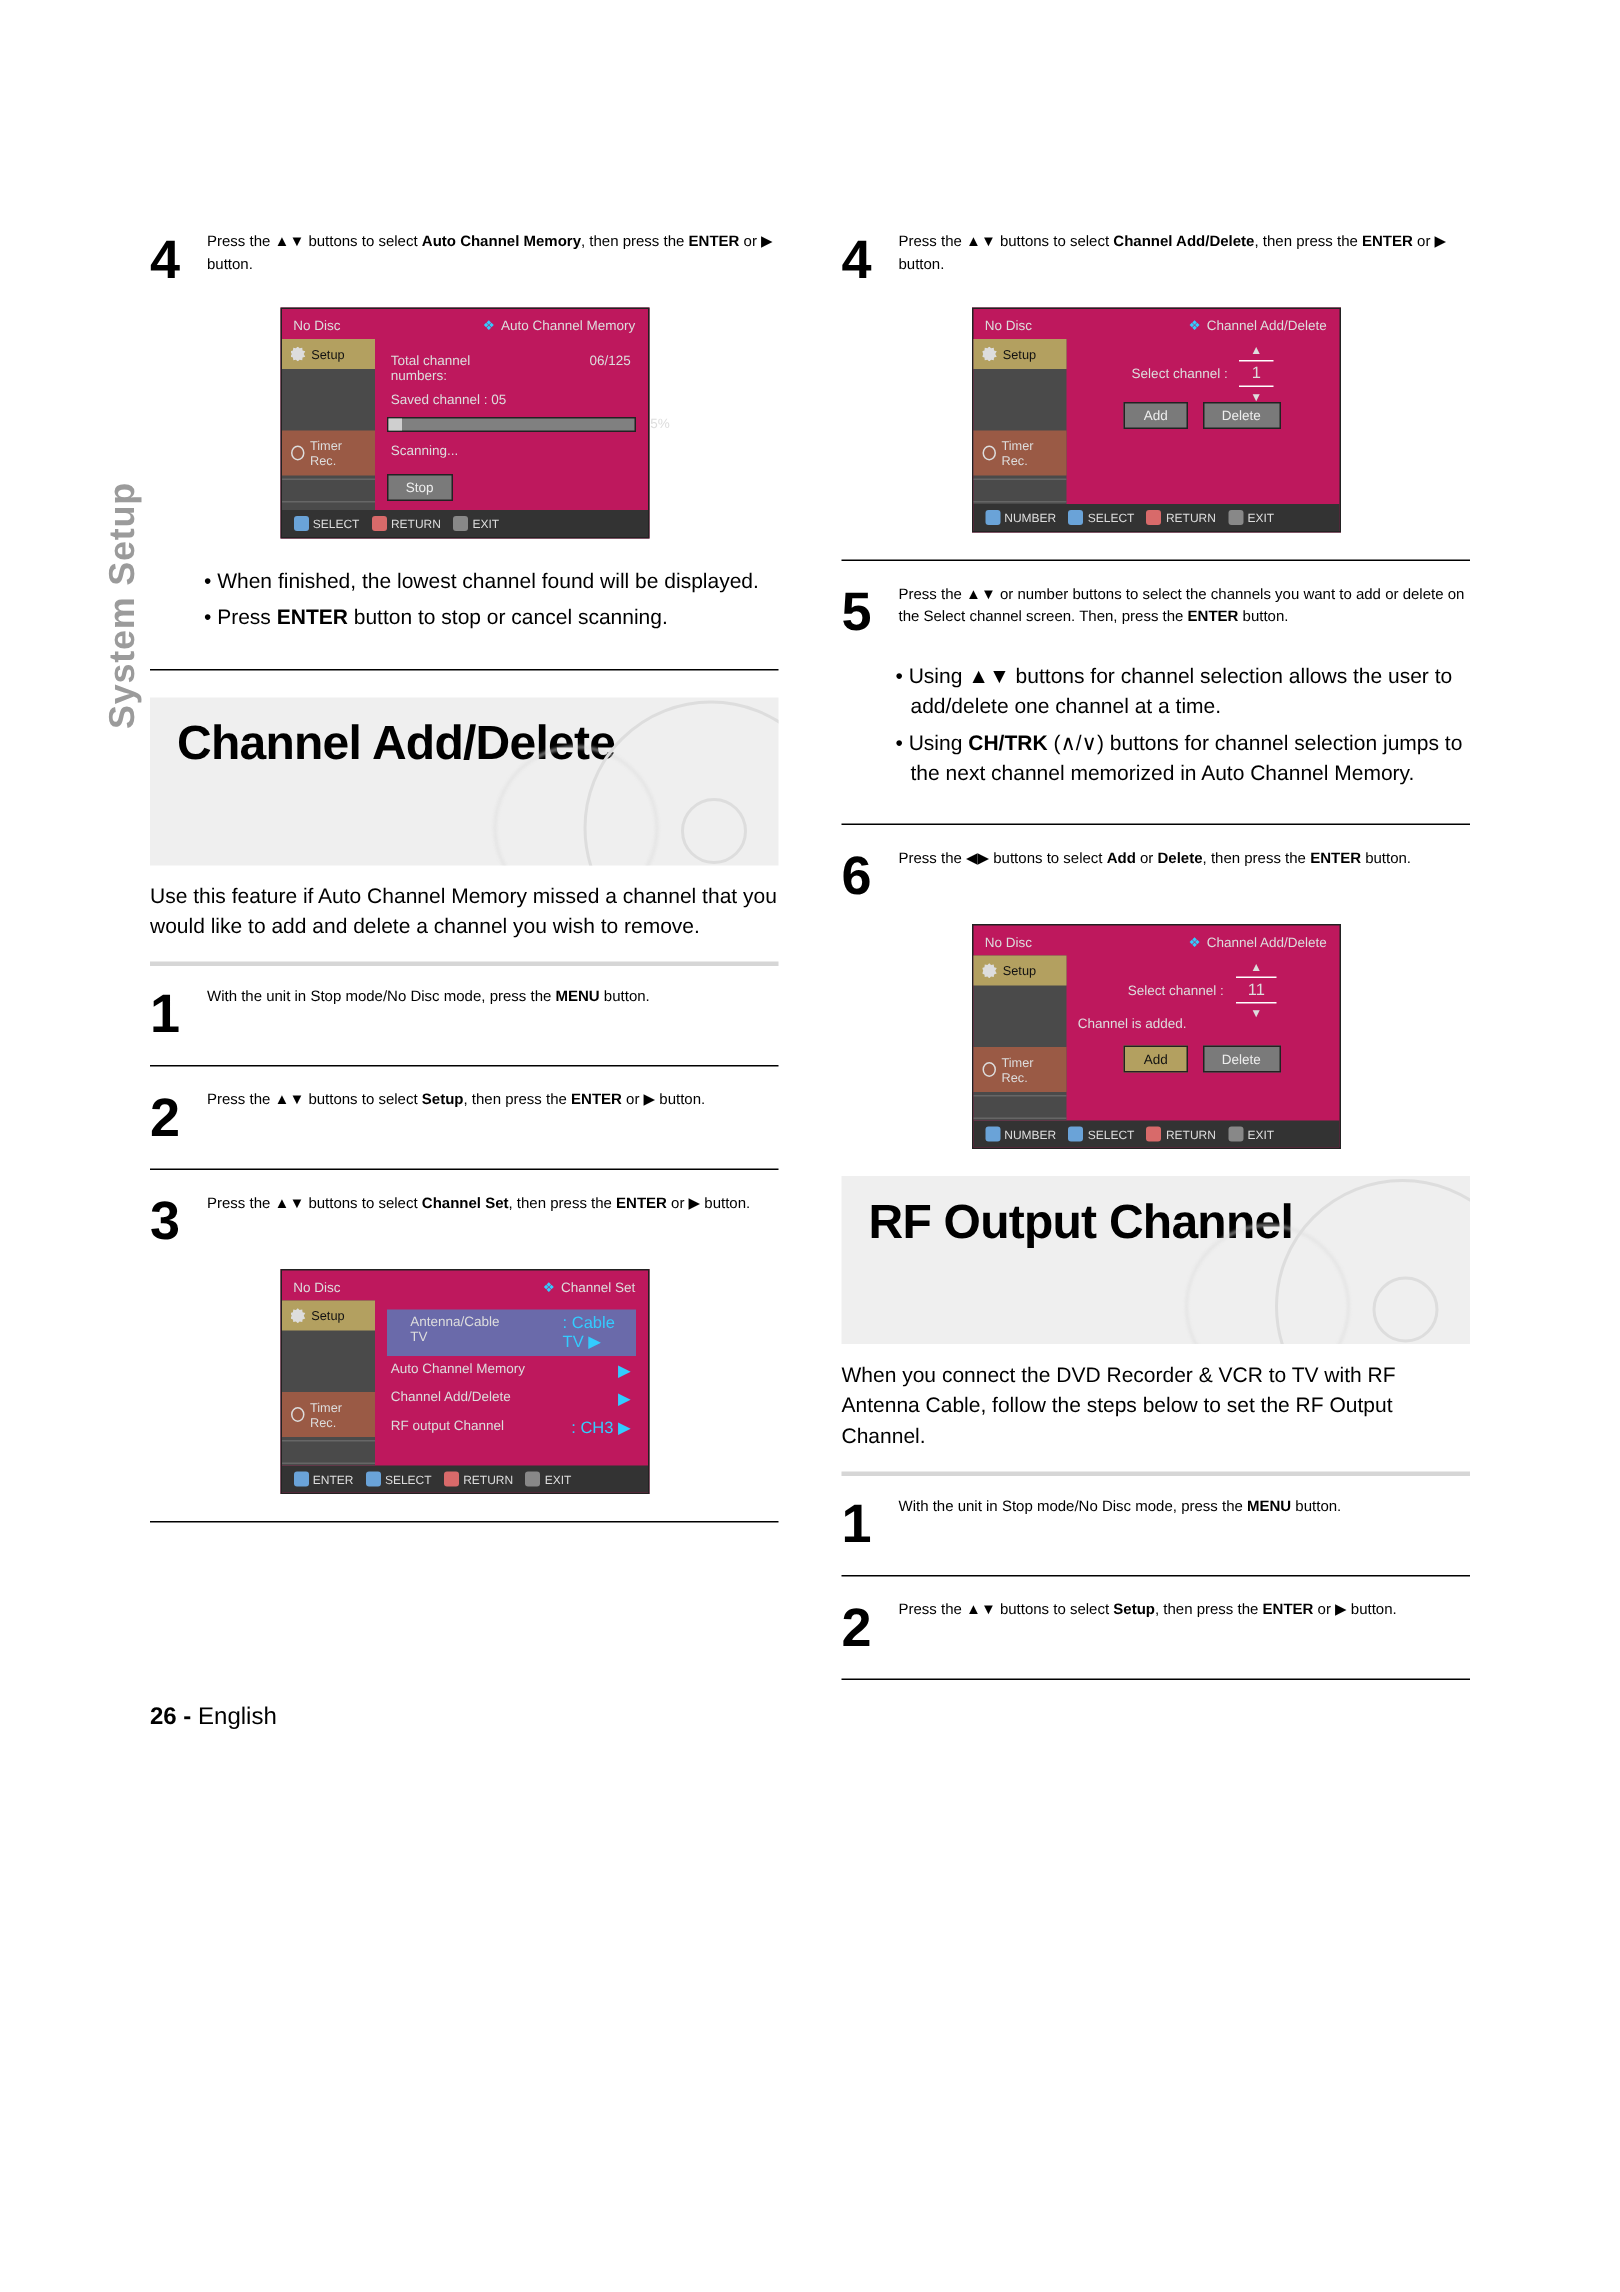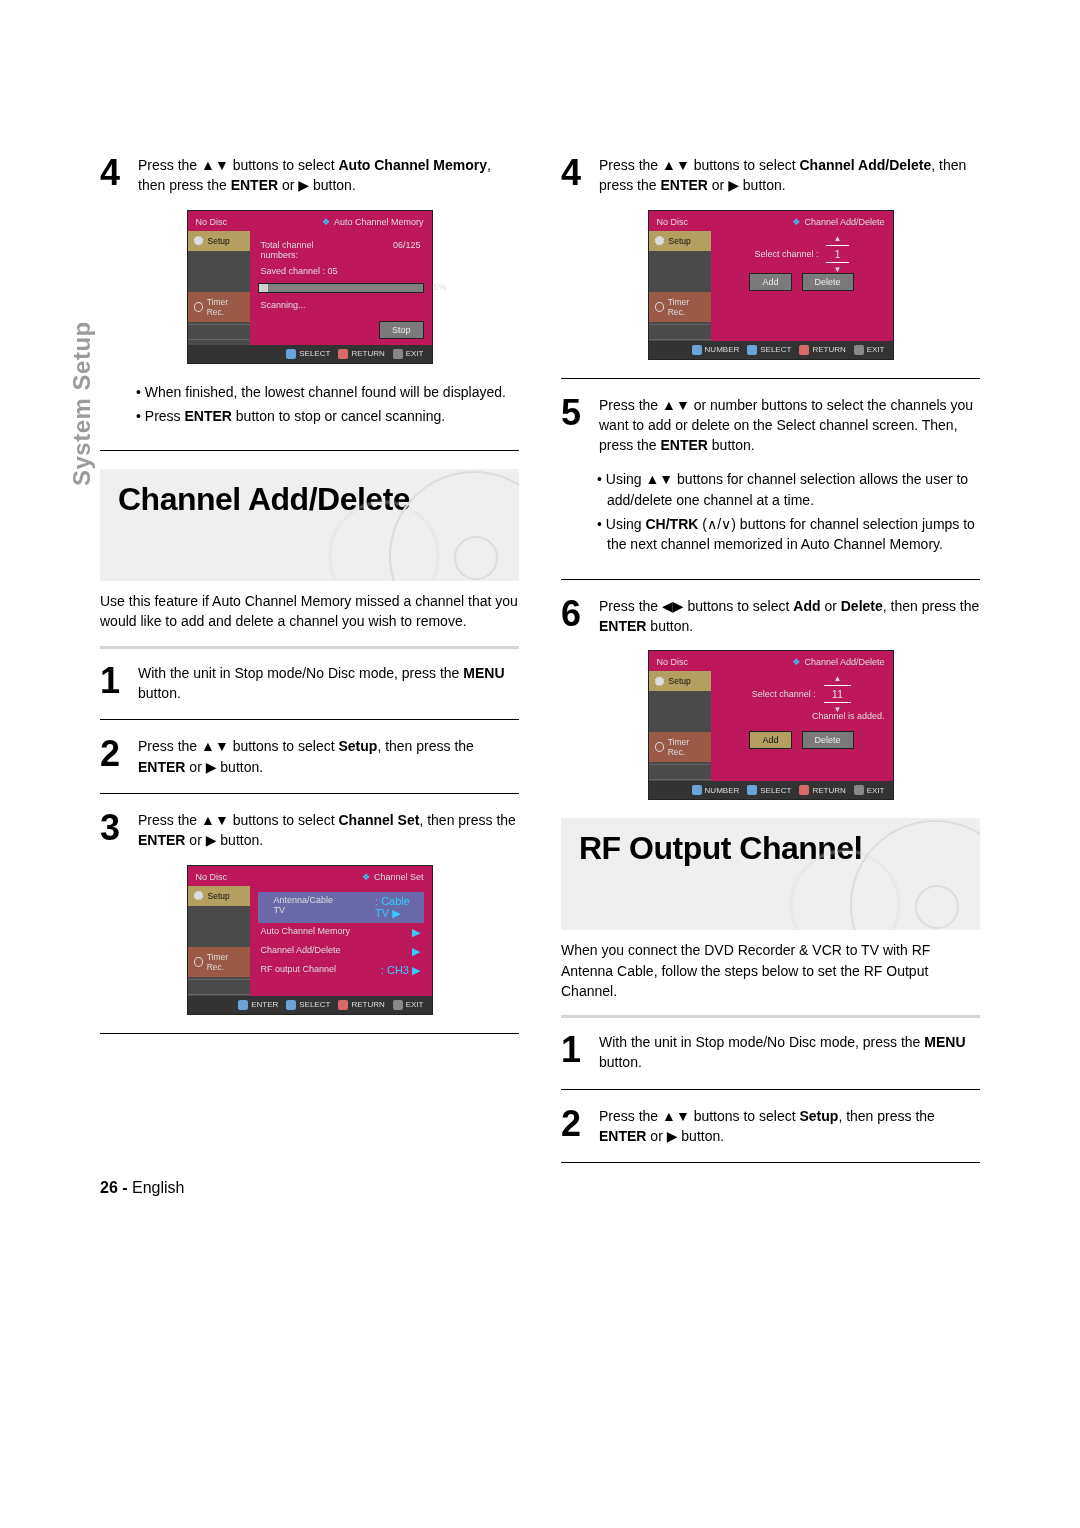--- a/index.html
+++ b/index.html
@@ -3,21 +3,21 @@
 <meta charset="utf-8">
 <style>
   * { box-sizing: border-box; margin: 0; padding: 0; }
   body { background: #fff; font-family: Arial, Helvetica, sans-serif; color: #000; width: 1080px; margin: 0 auto; }
   .page { padding: 155px 100px 60px 100px; position: relative; }
   .side-label { position: absolute; left: 68px; top: 486px; transform: rotate(-90deg); transform-origin: left top; font-size: 24px; font-weight: bold; color: #9b9b9b; letter-spacing: 0.5px; }
   .cols { display: flex; gap: 42px; }
   .col { flex: 1 1 50%; min-width: 0; }
   .step { display: flex; gap: 10px; margin-bottom: 14px; }
   .step-num { font-size: 36px; font-weight: bold; line-height: 1; width: 28px; flex-shrink: 0; }
-  .step-text { font-size: 14px; line-height: 1.45; }
+  .step-text { font-size: 10px; line-height: 1.45; }
   .step-text b { font-weight: bold; }
   .bullets { font-size: 14px; line-height: 1.45; margin: 10px 0 24px 36px; }
   .bullets li { list-style: none; text-indent: -10px; padding-left: 10px; margin-bottom: 4px; }
   .bullets li::before { content: "• "; }
   .divider { border: none; border-top: 1px solid #000; margin: 16px 0; }
   .section-hd { background: #efefef; padding: 12px 18px 2px 18px; margin: 18px 0 10px 0; position: relative; overflow: hidden; height: 112px; }
   .section-hd h1 { font-family: "Arial Black", Arial, sans-serif; font-weight: 900; font-size: 32px; letter-spacing: -0.5px; }
   .disc { position: absolute; right: -40px; bottom: -60px; width: 170px; height: 170px; border-radius: 50%; border: 2px solid #ddd; }
   .disc::after { content: ""; position: absolute; left: 50%; top: 50%; width: 40px; height: 40px; margin-left: -20px; margin-top: -20px; border-radius: 50%; border: 2px solid #ddd; }
   .disc-stub { position: absolute; right: 80px; bottom: -30px; width: 110px; height: 110px; border-radius: 50%; border: 2px solid #ddd; opacity: 0.6; filter: blur(1px); }
@@ -33,30 +33,30 @@
   .osd-body { display: flex; min-height: 110px; }
   .osd-side { width: 62px; background: #4a4a4a; }
   .osd-side .item { display: flex; align-items: center; gap: 4px; padding: 5px 6px; background: #707070; margin-bottom: 1px; font-size: 8.5px; }
   .osd-side .item.sel { background: #b3a060; color: #111; }
   .osd-side .item.redish { background: #9a5a45; margin-top: 41px; }
   .osd-side .blank { height: 16px; border-top: 1px solid #666; border-bottom: 1px solid #666; margin-top: 2px; }
   .osd-main { flex: 1; padding: 6px 8px; position: relative; }
   .osd-row { display: flex; justify-content: space-between; padding: 3px 3px; font-size: 9px; gap: 42px; }
   .osd-row.hi { background: #6a6aaa; padding-left: 16px; }
   .arrow-r { color: #3cf; font-size: 11px; }
-  .osd-foot { background: #333; display: flex; gap: 8px; justify-content: flex-end; padding: 4px 8px; font-size: 8px; color: #ddd; }
+  .osd-foot { background: #333; display: flex; gap: 8px; padding: 4px 8px; font-size: 8px; color: #ddd; }
   .osd-foot .k { display: inline-flex; align-items: center; gap: 3px; }
   .ksq { display: inline-block; width: 10px; height: 10px; border-radius: 2px; background: #6aa3d8; }
   .ksq.red { background: #d86a6a; }
   .ksq.gray { background: #888; }
   .progress { height: 10px; background: #808080; border: 1px solid #222; position: relative; margin: 4px 0; }
   .progress .fill { position: absolute; left: 0; top: 0; bottom: 0; width: 6%; background: #cfcfcf; }
   .progress .pct { position: absolute; right: -24px; top: -2px; font-size: 9px; color: #ddd; }
   .btn3d { display: inline-block; padding: 3px 12px; background: #7a7a7a; border: 1px solid #222; font-size: 9px; color: #eee; }
-  .center { text-align: right; }
+  .center { text-align: left; }
   .icon-gear { width: 10px; height: 10px; display: inline-block; background: #ddd; clip-path: polygon(50% 0,62% 12%,80% 8%,82% 26%,100% 32%,90% 50%,100% 68%,82% 74%,80% 92%,62% 88%,50% 100%,38% 88%,20% 92%,18% 74%,0 68%,10% 50%,0 32%,18% 26%,20% 8%,38% 12%); }
   .icon-clock { width: 10px; height: 10px; display: inline-block; border: 1px solid #ddd; border-radius: 50%; position: relative; }
   .sel-ch { display: flex; align-items: center; gap: 8px; justify-content: center; margin: 8px 0; }
   .sel-ch .chnum { border-top: 1px solid #fff; border-bottom: 1px solid #fff; padding: 2px 8px; font-size: 11px; position: relative; }
   .sel-ch .chnum::before { content: "▲"; position: absolute; top: -12px; left: 50%; transform: translateX(-50%); font-size: 8px; color: #ddd; }
   .sel-ch .chnum::after { content: "▼"; position: absolute; bottom: -12px; left: 50%; transform: translateX(-50%); font-size: 8px; color: #ddd; }
   .btn-row { display: flex; gap: 10px; justify-content: center; margin-top: 10px; }
 </style>
 </head>
 <body>

